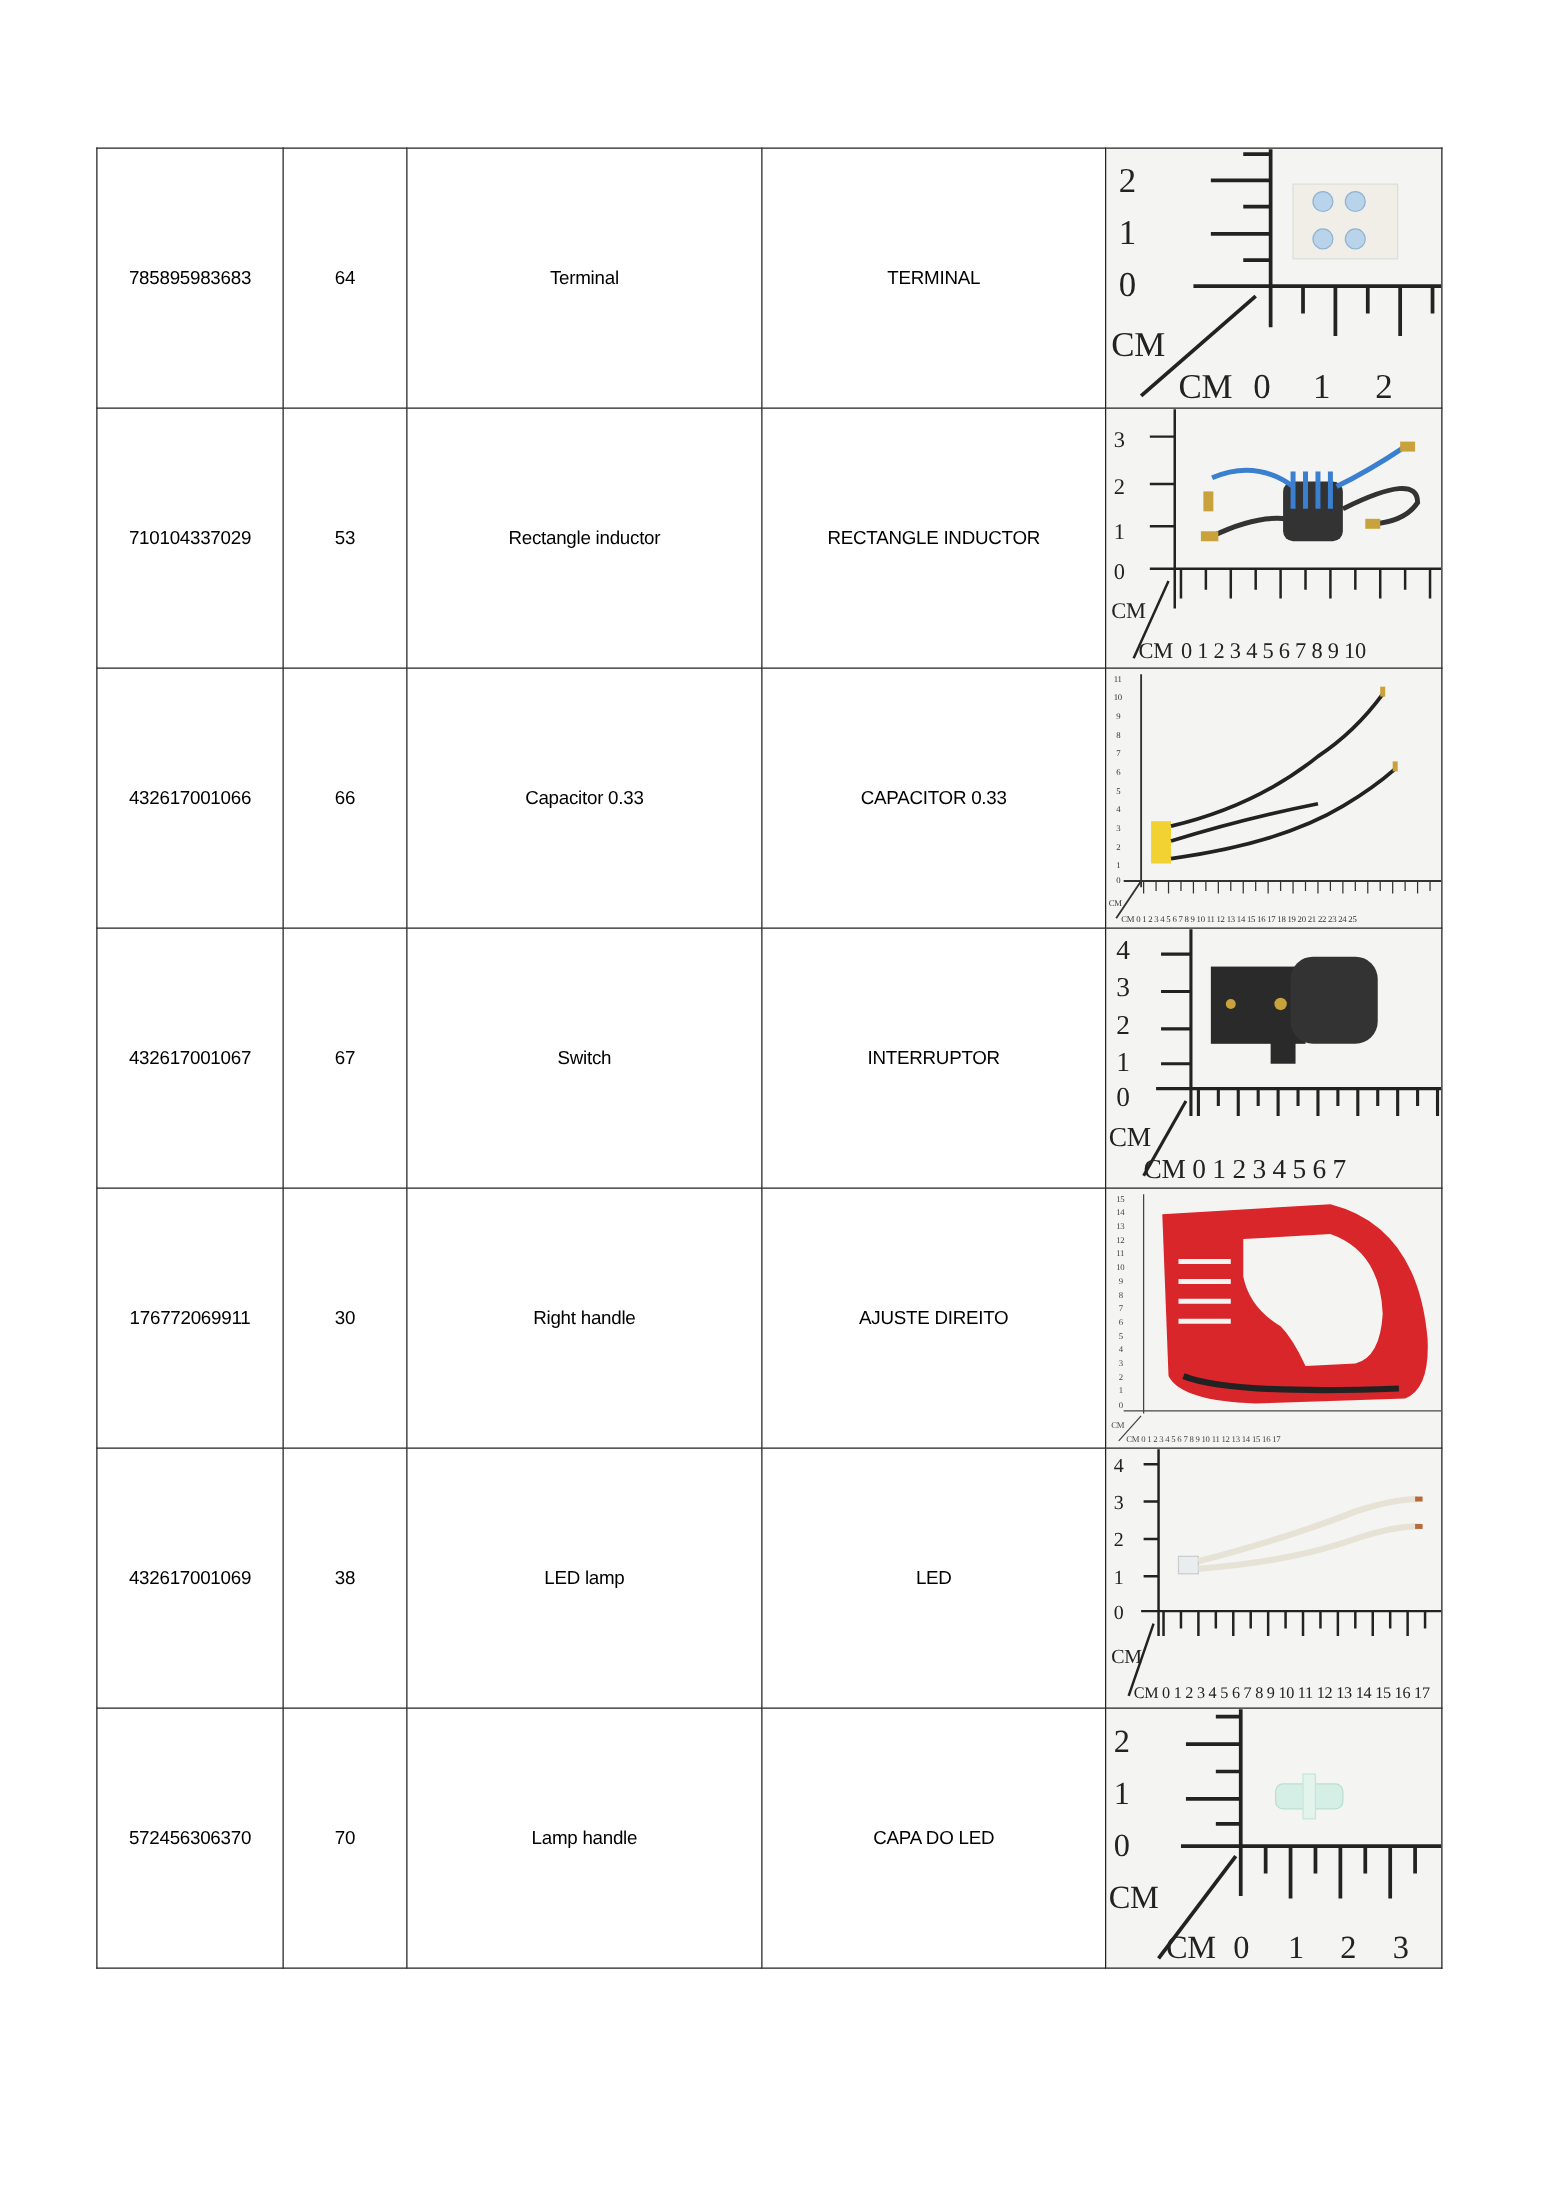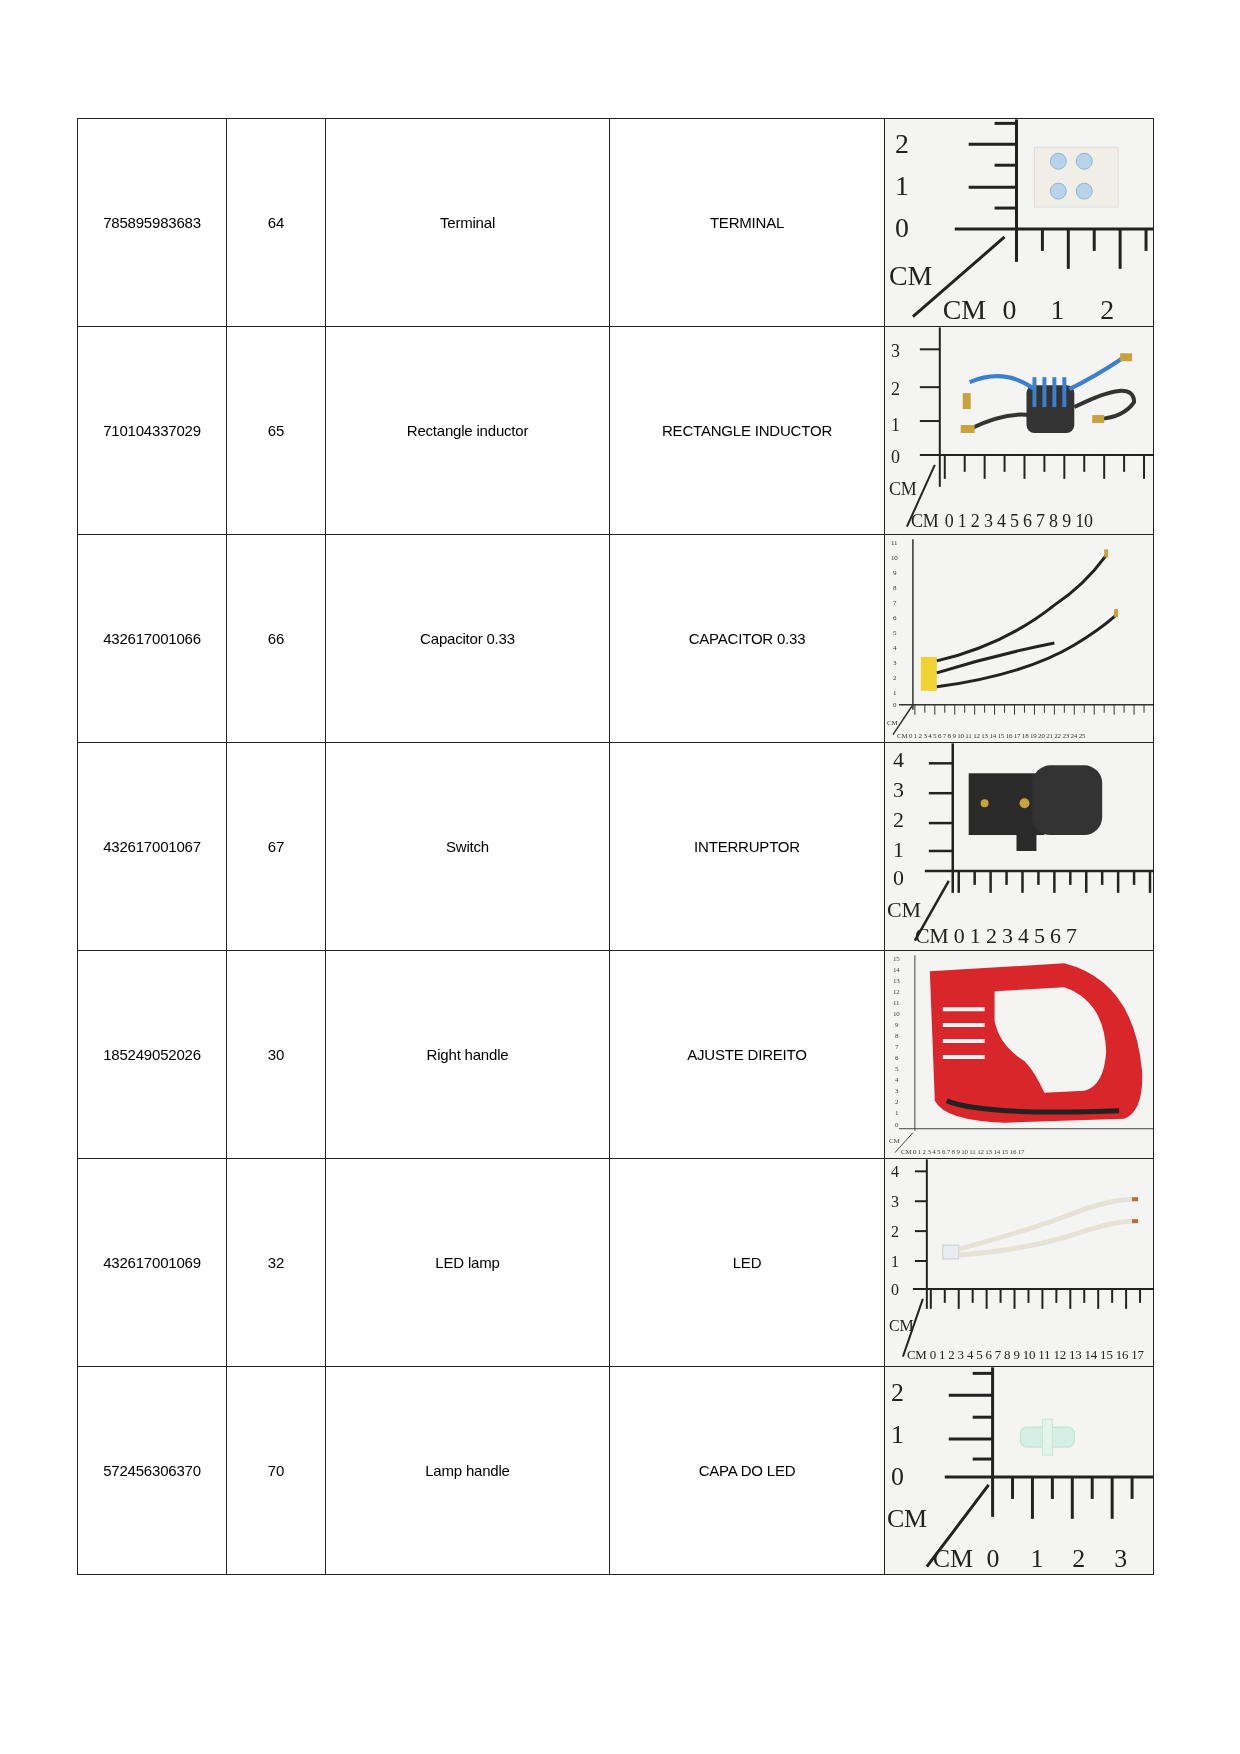--- a/index.html
+++ b/index.html
@@ -77,21 +77,21 @@
               <circle cx="200" cy="42" r="8"></circle>
               <circle cx="174" cy="72" r="8"></circle>
               <circle cx="200" cy="72" r="8"></circle>
             </g>
         </svg>
       </td>
     </tr>
 
     <tr>
       <td>710104337029</td>
-      <td>65</td>
+      <td>53</td>
       <td>Rectangle inductor</td>
       <td>RECTANGLE INDUCTOR</td>
       <td class="img-cell">
         <svg viewBox="0 0 269 207">
           <g stroke="#222" stroke-width="2" fill="none">
             <line x1="55" y1="0" x2="55" y2="160"></line>
               <line x1="35" y1="128" x2="269" y2="128"></line>
             <line x1="35" y1="22" x2="55" y2="22"></line>
               <line x1="35" y1="60" x2="55" y2="60"></line>
               <line x1="35" y1="94" x2="55" y2="94"></line>
@@ -246,21 +246,21 @@
           <rect x="84" y="30" width="76" height="62" fill="#2a2a2a"></rect>
           <rect x="148" y="22" width="70" height="70" rx="18" fill="#333"></rect>
           <rect x="132" y="88" width="20" height="20" fill="#2a2a2a"></rect>
           <circle cx="140" cy="60" r="5" fill="#c9a23b"></circle>
             <circle cx="100" cy="60" r="4" fill="#c9a23b"></circle>
         </svg>
       </td>
     </tr>
 
     <tr>
-      <td>185249052026</td>
+      <td>176772069911</td>
       <td>30</td>
       <td>Right handle</td>
       <td>AJUSTE DIREITO</td>
       <td class="img-cell">
         <svg viewBox="0 0 269 207">
           <g stroke="#444" stroke-width="1" fill="none">
             <line x1="30" y1="4" x2="30" y2="180"></line>
               <line x1="14" y1="178" x2="269" y2="178"></line>
             <line x1="28" y1="182" x2="10" y2="202"></line>
           </g>
@@ -292,21 +292,21 @@
               <line x1="58" y1="90" x2="100" y2="90"></line>
               <line x1="58" y1="106" x2="100" y2="106"></line>
             </g>
           <path d="M62 150 Q100 165 235 160" stroke="#222" stroke-width="5" fill="none"></path>
         </svg>
       </td>
     </tr>
 
     <tr>
       <td>432617001069</td>
-      <td>32</td>
+      <td>38</td>
       <td>LED lamp</td>
       <td>LED</td>
       <td class="img-cell">
         <svg viewBox="0 0 269 207">
           <g stroke="#222" stroke-width="2" fill="none">
             <line x1="42" y1="0" x2="42" y2="150"></line>
               <line x1="28" y1="130" x2="269" y2="130"></line>
             <line x1="30" y1="12" x2="42" y2="12"></line>
               <line x1="30" y1="42" x2="42" y2="42"></line>
               <line x1="30" y1="72" x2="42" y2="72"></line>

